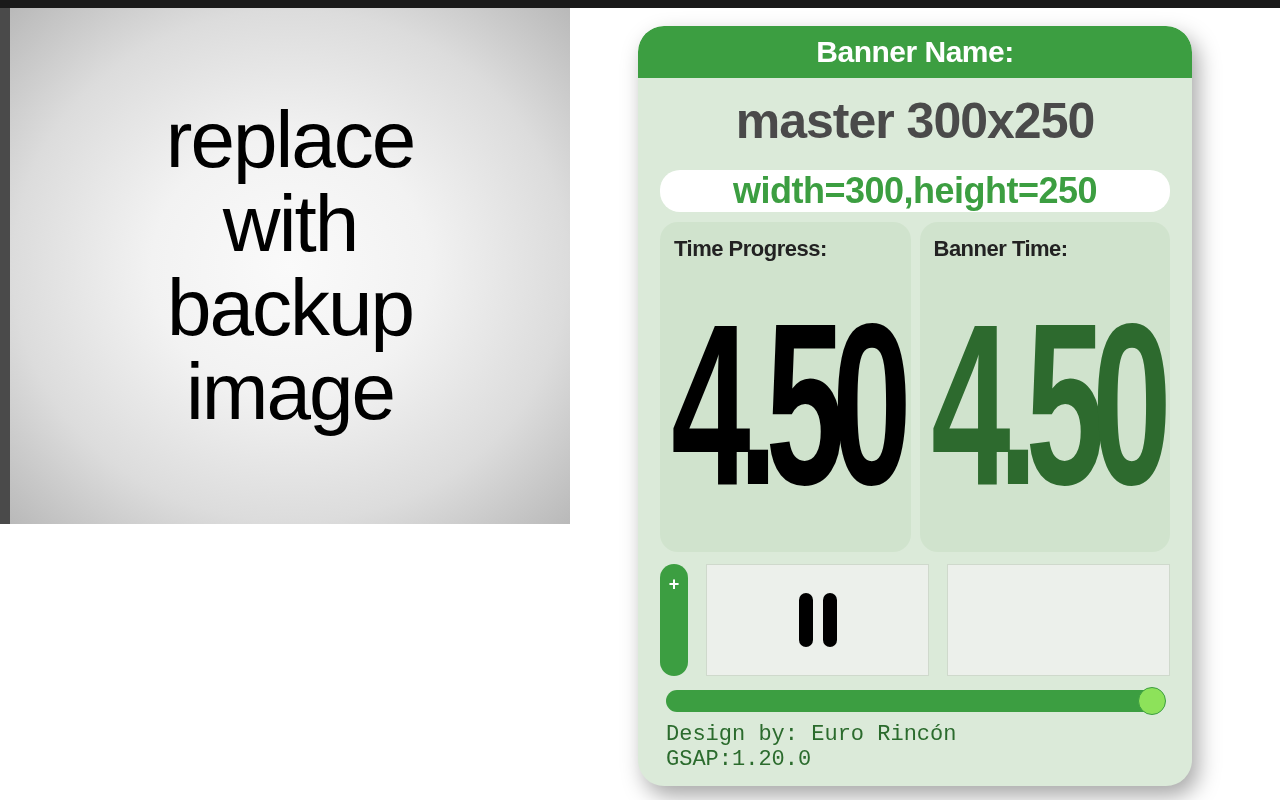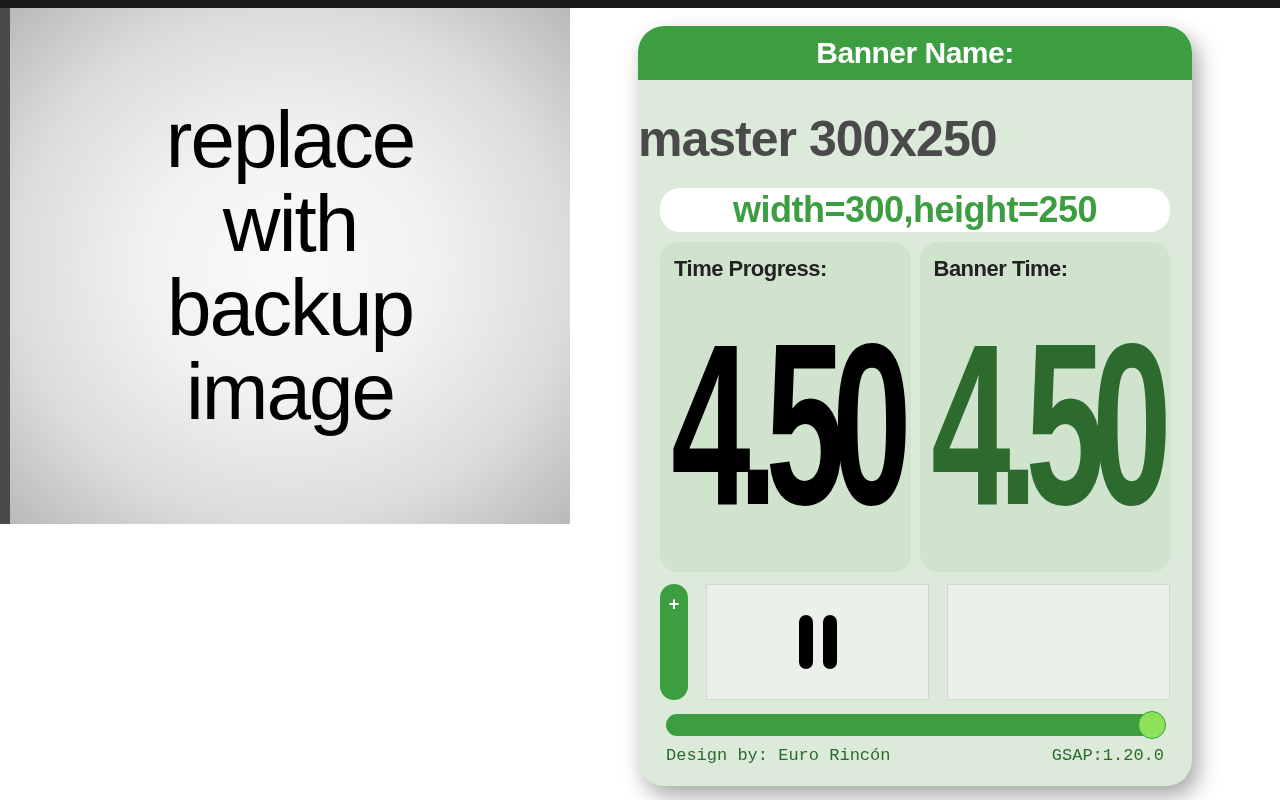--- a/index.html
+++ b/index.html
@@ -57,28 +57,27 @@
     color: #fff;
     font-size: 30px;
     font-weight: 700;
     font-family: Arial, sans-serif;
     font-stretch: condensed;
     letter-spacing: -0.5px;
     border-top-left-radius: 26px;
     border-top-right-radius: 26px;
   }
   .banner-name-value {
-    text-align: left;
+    text-align: center;
     font-size: 50px;
     font-weight: 700;
     color: #4a4a4a;
     font-stretch: condensed;
     letter-spacing: -1px;
     padding: 14px 0 20px 0;
-    margin-top: 16px;
   }
   .dims-pill {
     margin: 0 22px 10px 22px;
     background: #fff;
     border-radius: 20px;
     height: 44px;
     display: flex; align-items: center; justify-content: center;
     color: #3c9e41;
     font-size: 36px;
     font-weight: 700;
@@ -165,22 +164,23 @@
     width: 28px; height: 28px;
     background: #8de25a;
     border: 1px solid #3c9e41;
     border-radius: 50%;
     cursor: grab;
   }
   .footer-row {
     display: flex; justify-content: space-between;
     padding: 6px 28px 14px 28px;
     font-family: "Courier New", monospace;
-    font-size: 17px;
+    font-size: 22px;
     color: #2b6b2d;
+    flex-direction: column;
   }
 </style>
 </head>
 <body>
 
 <div class="topband"></div>
 <div class="leftshade"></div>
 
 <div class="backup-frame">
   <div class="backup-inner">

